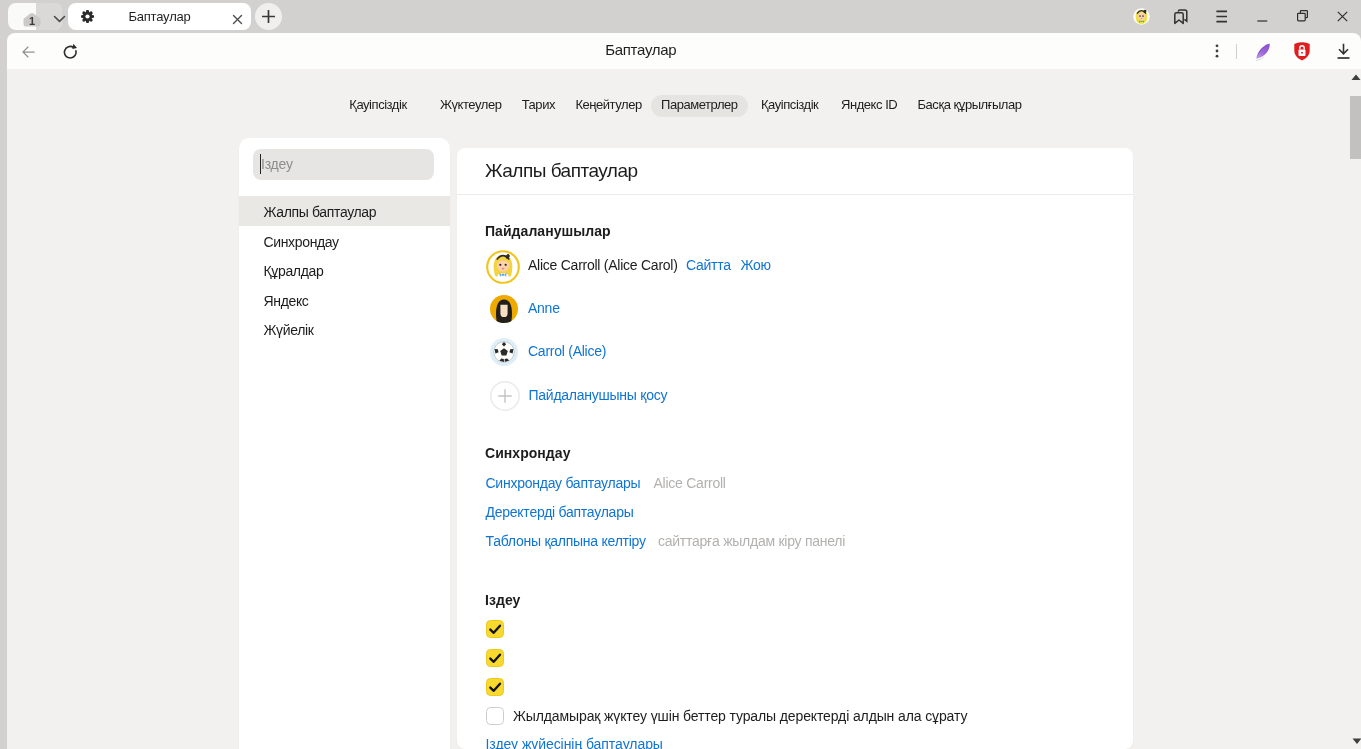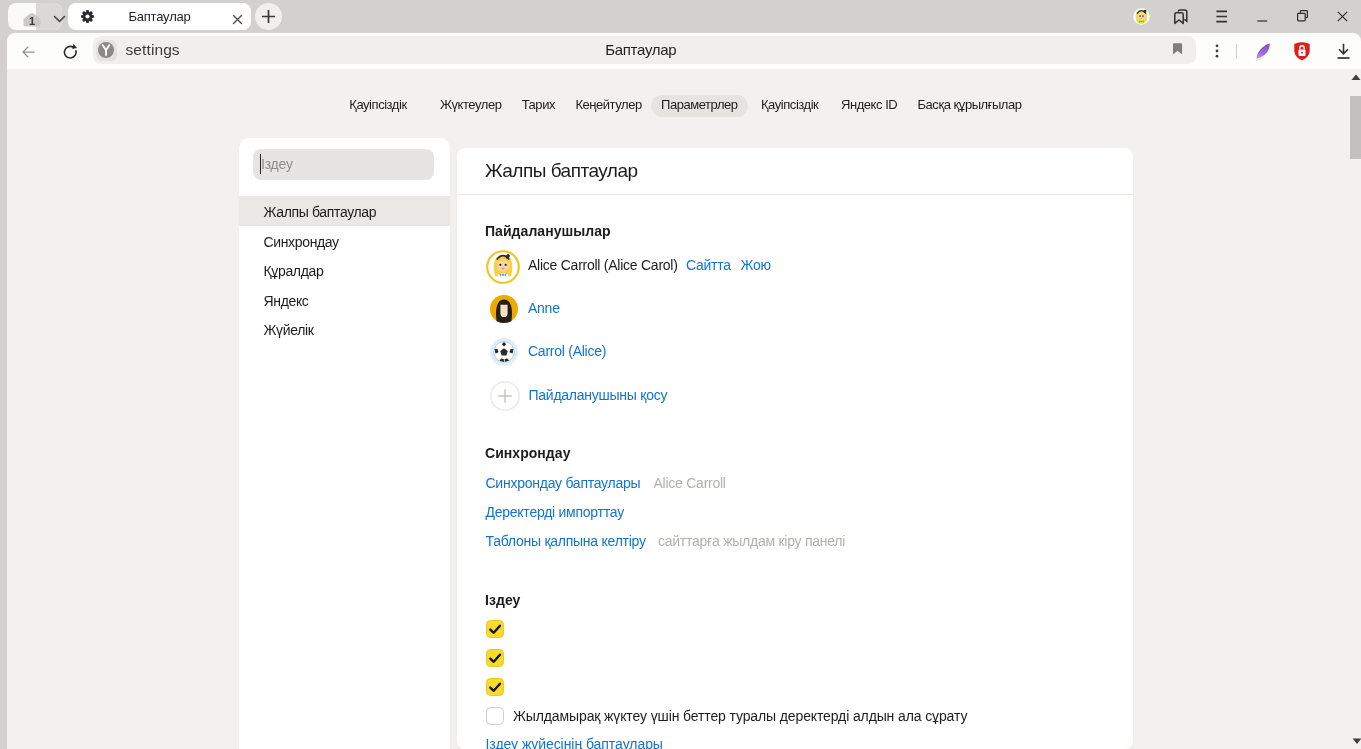--- a/index.html
+++ b/index.html
@@ -116,32 +116,20 @@
 </div>
 
 <div id="toolbar">
   <svg class="abs" style="left:15px;top:12.5px" width="13" height="12" viewBox="0 0 13 12">
     <path d="M12.6 6 H1.2 M6.3 0.7 L1 6 L6.3 11.3" fill="none" stroke="#929090" stroke-width="1.25"></path>
   </svg>
   <svg class="abs" style="left:56px;top:9.5px" width="15" height="16" viewBox="0 0 15 16">
     <path d="M10.7 4.6 A5.8 5.8 0 1 0 12.7 7.3" fill="none" stroke="#2c2c2c" stroke-width="1.6"></path>
     <path d="M9.3 6.1 L14 4.9 L10.4 0.7 Z" fill="#2c2c2c"></path>
   </svg>
-  <div id="urlbar">
-    <div id="favchip">
-      <svg class="abs" style="left:2.5px;top:2.5px" width="16" height="16" viewBox="0 0 16 16">
-        <circle cx="8" cy="8" r="8" fill="#8b8885"></circle>
-        <path d="M8 13 V8.2 M8 8.2 L4.8 3.2 M8 8.2 L11.2 3.2" fill="none" stroke="#f4f3f1" stroke-width="2" stroke-linejoin="round" stroke-linecap="round"></path>
-      </svg>
-    </div>
-    <div id="urltext">settings</div>
-    <svg class="abs" style="left:1080px;top:7px" width="10" height="13" viewBox="0 0 11 14">
-      <path d="M0 1.3 Q0 0 1.3 0 H8.7 Q10 0 10 1.3 V12.4 L5 8.4 L0 12.4 Z" fill="#807d7a"></path>
-    </svg>
-  </div>
   <div id="pagetitle">Баптаулар</div>
   <svg class="abs" style="left:1208px;top:10.5px" width="4" height="14" viewBox="0 0 4 14">
     <circle cx="2" cy="1.8" r="1.4" fill="#3f3f3f"></circle>
     <circle cx="2" cy="7" r="1.4" fill="#3f3f3f"></circle>
     <circle cx="2" cy="12.2" r="1.4" fill="#3f3f3f"></circle>
   </svg>
   <div class="abs" style="left:1228.5px;top:10.5px;width:1px;height:15px;background:#d2d0ce"></div>
   <svg class="abs" style="left:1246.5px;top:9.5px" width="17" height="18" viewBox="0 0 17 18">
     <defs>
       <linearGradient id="feg" x1="0" y1="1" x2="1" y2="0">
@@ -235,21 +223,21 @@
 
     <svg class="row" style="left:33.5px;top:233px" width="30" height="30" viewBox="0 0 30 30">
       <circle cx="15" cy="15" r="14.2" fill="#fff" stroke="#eceae8" stroke-width="1.5"></circle>
       <path d="M15 8.8 V21.2 M8.8 15 H21.2" stroke="#c5c3c1" stroke-width="1.4" stroke-linecap="round"></path>
     </svg>
     <div class="row link" style="left:72px;top:238.5px">Пайдаланушыны қосу</div>
 
     <div class="row sect" style="left:28.5px;top:297px">Синхрондау</div>
     <div class="row link" style="left:29px;top:327px">Синхрондау баптаулары</div>
     <div class="row gray" style="left:197px;top:327px">Alice Carroll</div>
-    <div class="row link" style="left:29px;top:355.5px">Деректерді импорттау</div>
+    <div class="row link" style="left:29px;top:355.5px">Деректерді баптаулары</div>
     <div class="row link" style="left:29px;top:385px">Таблоны қалпына келтіру</div>
     <div class="row gray" style="left:201.5px;top:385px">сайттарға жылдам кіру панелі</div>
 
     <div class="row sect" style="left:28.5px;top:444px">Іздеу</div>
 
     <div class="cb" style="top:471.5px"><svg width="16" height="16" viewBox="0 0 16 16">
           <path d="M3.3 8.6 L6.7 11.8 L13 4.7" fill="none" stroke="#151310" stroke-width="2.35" stroke-linecap="round" stroke-linejoin="round"></path>
         </svg></div>
     <div class="cb" style="top:500.5px"><svg width="16" height="16" viewBox="0 0 16 16">
           <path d="M3.3 8.6 L6.7 11.8 L13 4.7" fill="none" stroke="#151310" stroke-width="2.35" stroke-linecap="round" stroke-linejoin="round"></path>

